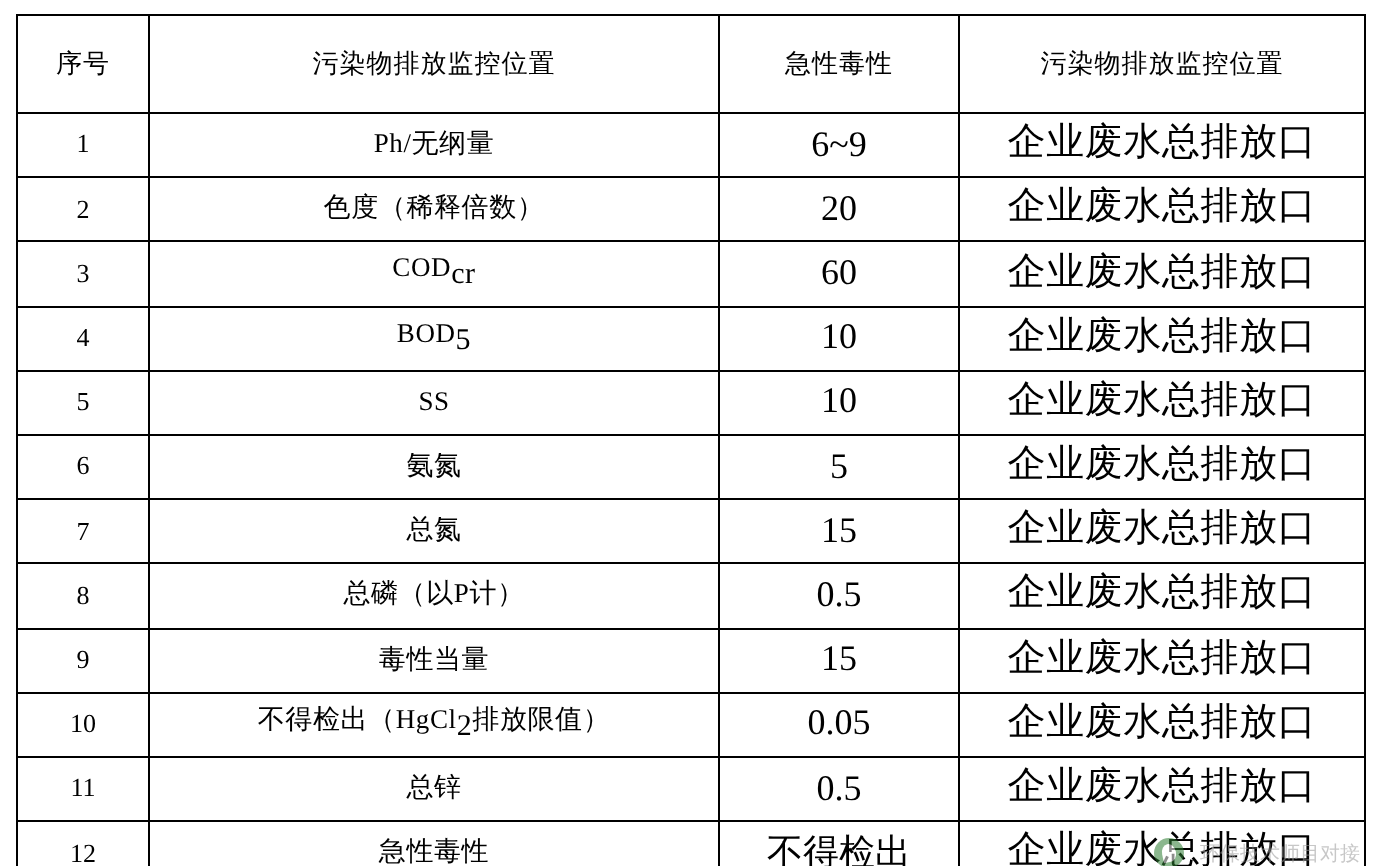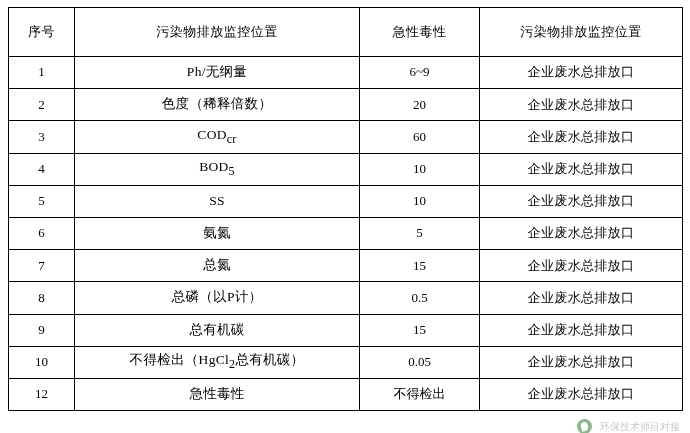--- a/index.html
+++ b/index.html
@@ -51,29 +51,29 @@
   }
   tbody td.idx {
     font-size: 13px;
     font-family: "Liberation Serif", serif;
   }
   tbody td.name {
     font-size: 13.5px;
     letter-spacing: 0.3px;
   }
   tbody td.limit {
-    font-size: 13px;
+    font-size: 18px;
   }
   tbody td.pos {
-    font-size: 13px;
+    font-size: 19px;
     letter-spacing: 0.3px;
     margin-top: 25px;
   }
   sub {
-    font-size: 12px;
+    font-size: 15px;
     vertical-align: sub;
   }
   .watermark {
     position: absolute;
     right: 10px;
     bottom: 6px;
     display: flex;
     align-items: center;
     gap: 8px;
     opacity: 0.55;
@@ -168,28 +168,34 @@
           <td class="pos">企业废水总排放口</td>
         </tr>
         <tr>
           <td class="idx">8</td>
           <td class="name"><span>总磷（以P计）</span></td>
           <td class="limit">0.5</td>
           <td class="pos">企业废水总排放口</td>
         </tr>
         <tr>
           <td class="idx">9</td>
-          <td class="name"><span>总有机碳</span></td>
+          <td class="name"><span>毒性当量</span></td>
           <td class="limit">15</td>
           <td class="pos">企业废水总排放口</td>
         </tr>
         <tr>
           <td class="idx">10</td>
-          <td class="name"><span>不得检出（HgCl</span><sub>2</sub><span>总有机碳）</span></td>
+          <td class="name"><span>不得检出（HgCl</span><sub>2</sub><span>排放限值）</span></td>
           <td class="limit">0.05</td>
+          <td class="pos">企业废水总排放口</td>
+        </tr>
+        <tr>
+          <td class="idx">11</td>
+          <td class="name"><span>总锌</span></td>
+          <td class="limit">0.5</td>
           <td class="pos">企业废水总排放口</td>
         </tr>
         <tr>
           <td class="idx">12</td>
           <td class="name"><span>急性毒性</span></td>
           <td class="limit">不得检出</td>
           <td class="pos">企业废水总排放口</td>
         </tr>
       </tbody>
   </table>

